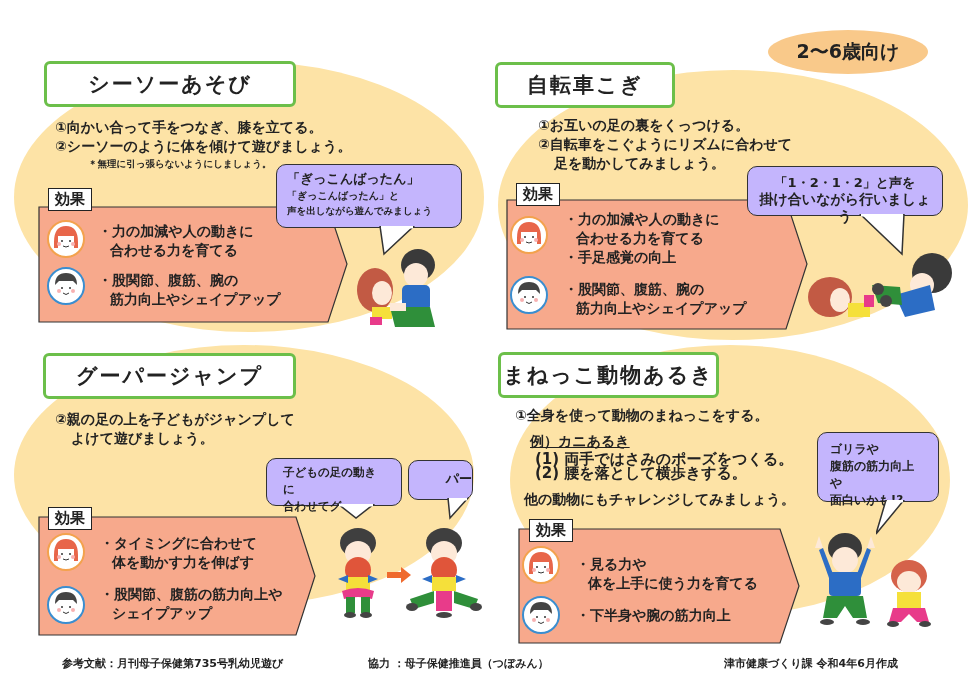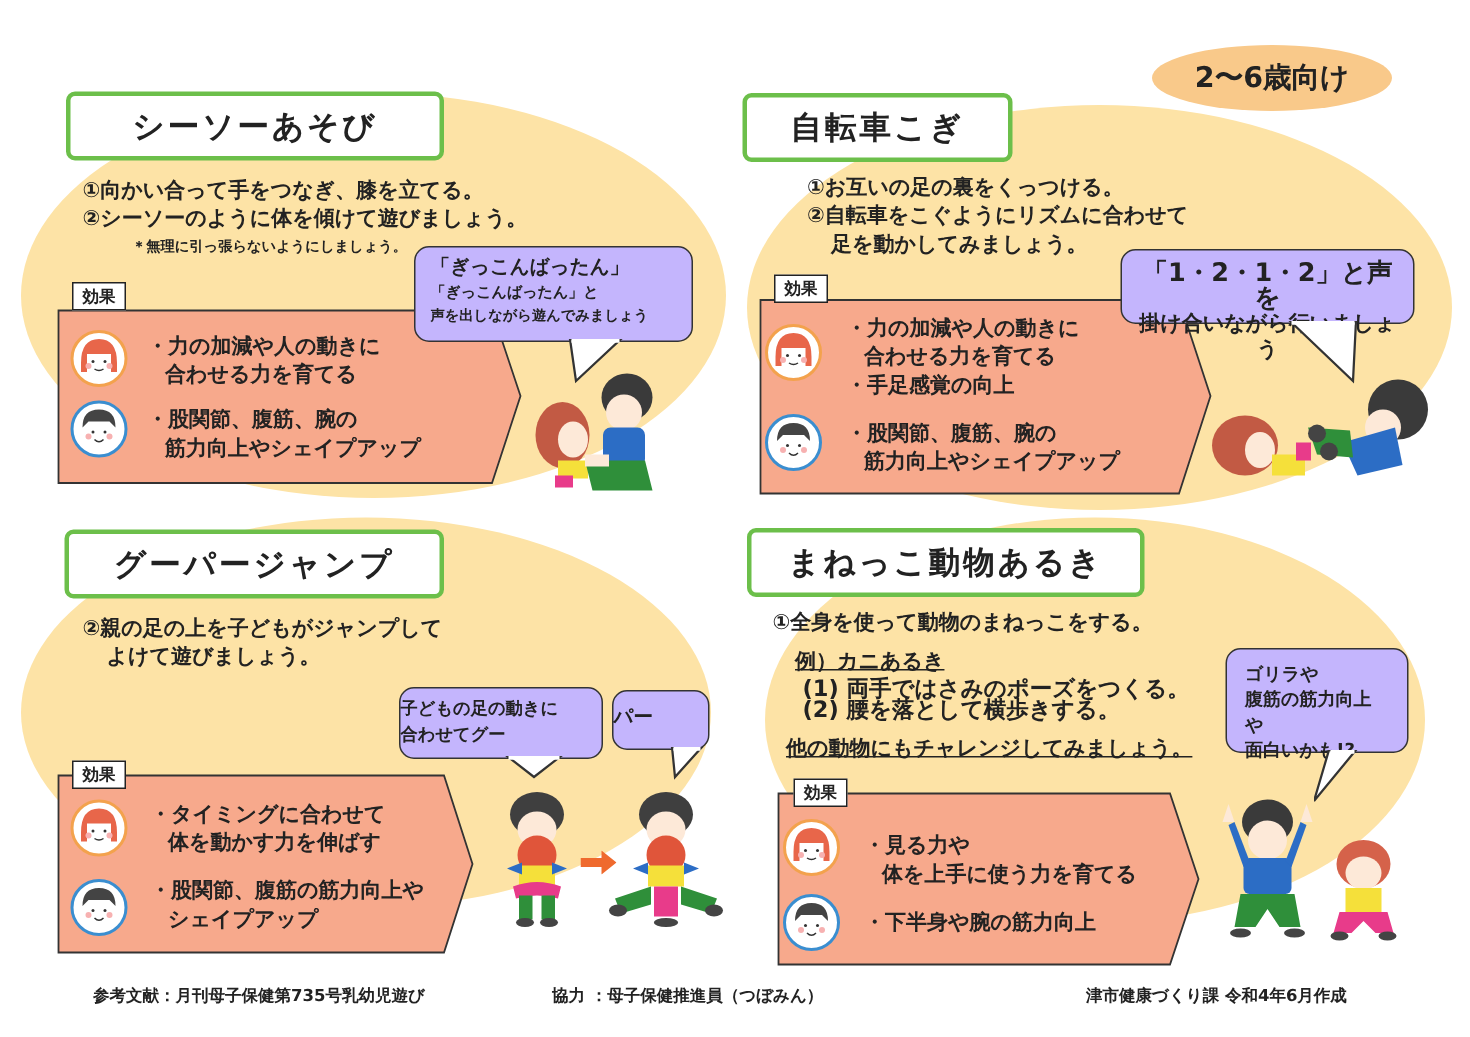--- a/index.html
+++ b/index.html
@@ -24,21 +24,21 @@
   .steps { position: absolute; font-weight: bold; font-size: 14px; line-height: 19px; }
   .steps .indent { padding-left: 16px; }
   .note { position: absolute; font-size: 9.5px; font-weight: bold; }
 
   .effect-wrap { position: absolute; }
   .effect-arrow {
     position: absolute; left: 0; top: 0; width: 100%; height: 100%;
   }
   .effect-label {
     position: absolute; background: #fff; border: 1.5px solid #222;
-    font-size: 11px; font-weight: bold; padding: 1px 6px; z-index: 2;
+    font-size: 15px; font-weight: bold; padding: 1px 6px; z-index: 2;
   }
   .effect-item {
     position: absolute; font-size: 14px; font-weight: bold; line-height: 19px; color: #222;
   }
   .face {
     position: absolute; width: 38px; height: 38px; border-radius: 50%; background: #fff;
     display: flex; align-items: center; justify-content: center; overflow: hidden;
   }
   .face.girl { border: 2px solid #f3a24d; }
   .face.boy { border: 2px solid #3a8ed0; }
@@ -164,21 +164,21 @@
   <div>・力の加減や人の動きに</div>
   <div style="padding-left:12px">合わせる力を育てる</div>
   <div>・手足感覚の向上</div>
 </div>
 <div class="effect-item" style="left:564px; top:280px;">
   <div>・股関節、腹筋、腕の</div>
   <div style="padding-left:12px">筋力向上やシェイプアップ</div>
 </div>
 
 <div class="bubble" style="left:747px; top:166px; width:196px; height:50px; text-align:center; padding:7px 8px;">
-  <div style="font-size:17px;">「1・2・1・2」と声を</div>
+  <div style="font-size:13px;">「1・2・1・2」と声を</div>
   <div style="font-size:14px;">掛け合いながら行いましょう</div>
 </div>
 <svg class="bubble-tail" style="left:858px; top:214px;" width="50" height="42">
     <polygon points="2,0 44,40 46,0" fill="#fff" stroke="#333" stroke-width="1.5"></polygon>
     <line x1="3" y1="1" x2="45" y2="1" stroke="#fff" stroke-width="3"></line>
   </svg>
 
 <svg class="kid" style="left:800px; top:245px;" width="160" height="85" viewBox="0 0 160 85">
   <ellipse cx="30" cy="52" rx="22" ry="20" fill="#c25a44"></ellipse>
   <ellipse cx="40" cy="55" rx="10" ry="12" fill="#fde9d8"></ellipse>
@@ -226,30 +226,30 @@
 </div>
 <div class="effect-item" style="left:100px; top:534px;">
   <div>・タイミングに合わせて</div>
   <div style="padding-left:12px">体を動かす力を伸ばす</div>
 </div>
 <div class="effect-item" style="left:100px; top:585px;">
   <div>・股関節、腹筋の筋力向上や</div>
   <div style="padding-left:12px">シェイプアップ</div>
 </div>
 
-<div class="bubble" style="left:266px; top:458px; width:136px; height:48px; padding:5px 0;">
+<div class="bubble" style="left:266px; top:458px; width:136px; height:48px; padding:5px 16px;">
   <div style="font-size:11.5px;">子どもの足の動きに</div>
   <div style="font-size:11.5px;">合わせてグー</div>
 </div>
 <svg class="bubble-tail" style="left:336px; top:504px;" width="40" height="16">
     <polygon points="2,0 20,14 38,0" fill="#fff" stroke="#333" stroke-width="1.5"></polygon>
     <line x1="3" y1="1" x2="37" y2="1" stroke="#fff" stroke-width="3"></line>
   </svg>
 
-<div class="bubble" style="left:408px; top:460px; width:65px; height:40px; padding:9px 0; text-align:left; font-size:13px;">パー</div>
+<div class="bubble" style="left:408px; top:460px; width:65px; height:40px; padding:9px 0; text-align:right; font-size:13px;">パー</div>
 <svg class="bubble-tail" style="left:446px; top:498px;" width="26" height="22">
     <polygon points="2,0 4,20 22,0" fill="#fff" stroke="#333" stroke-width="1.5"></polygon>
     <line x1="3" y1="1" x2="21" y2="1" stroke="#fff" stroke-width="3"></line>
   </svg>
 
 <svg class="kid" style="left:328px; top:525px;" width="60" height="95" viewBox="0 0 60 95">
   <ellipse cx="30" cy="18" rx="18" ry="15" fill="#3f3f3f"></ellipse>
   <ellipse cx="30" cy="28" rx="13" ry="12" fill="#fde9d8"></ellipse>
   <circle cx="30" cy="45" r="13" fill="#e0553a"></circle>
   <rect x="18" y="52" width="24" height="14" fill="#f5e03a"></rect>
@@ -272,30 +272,30 @@
   <path d="M18 54 L28 50 L28 58 Z" fill="#2c6dc5"></path>
   <path d="M62 54 L52 50 L52 58 Z" fill="#2c6dc5"></path>
   <path d="M6 74 L30 66 L30 78 L10 84 Z" fill="#2f8f3a"></path>
   <path d="M74 74 L50 66 L50 78 L70 84 Z" fill="#2f8f3a"></path>
   <rect x="32" y="66" width="16" height="20" fill="#e83b8a"></rect>
   <ellipse cx="8" cy="82" rx="6" ry="4" fill="#444"></ellipse>
   <ellipse cx="72" cy="82" rx="6" ry="4" fill="#444"></ellipse>
   <ellipse cx="40" cy="90" rx="8" ry="3" fill="#444"></ellipse>
 </svg>
 
-<div class="title-box" style="left:498px; top:352px; width:265px; height:46px;">まねっこ動物あるき</div>
+<div class="title-box" style="left:498px; top:352px; width:221px; height:46px;">まねっこ動物あるき</div>
 <div class="steps" style="left:515px; top:406px;">
   <div>①全身を使って動物のまねっこをする。</div>
 </div>
 <div class="steps" style="left:530px; top:432px; text-decoration:underline;">例）カニあるき</div>
 <div class="note" style="left:535px; top:452px; font-size:15px; line-height:14px;">
   <div>(1) 両手ではさみのポーズをつくる。</div>
   <div>(2) 腰を落として横歩きする。</div>
 </div>
-<div class="steps" style="left:524px; top:490px;text-decoration:underline;">他の動物にもチャレンジしてみましょう。</div>
+<div class="steps" style="left:524px; top:490px;">他の動物にもチャレンジしてみましょう。</div>
 
 <div class="effect-wrap" style="left:518px; top:528px; width:282px; height:116px;">
   <svg class="effect-arrow" viewBox="0 0 282 116" preserveAspectRatio="none">
     <polygon points="1,1 262,1 281,58 262,115 1,115" fill="#f7a98c" stroke="#333" stroke-width="1.2"></polygon>
   </svg>
 </div>
 <div class="effect-label" style="left:529px; top:519px;">効果</div>
 <div class="face girl" style="left:522px; top:546px;">
   <svg width="34" height="34" viewBox="0 0 34 34">
       <path d="M5 20 Q5 4 17 4 Q29 4 29 20 L29 26 L25 26 L25 14 L9 14 L9 26 L5 26 Z" fill="#e8664a"></path>

